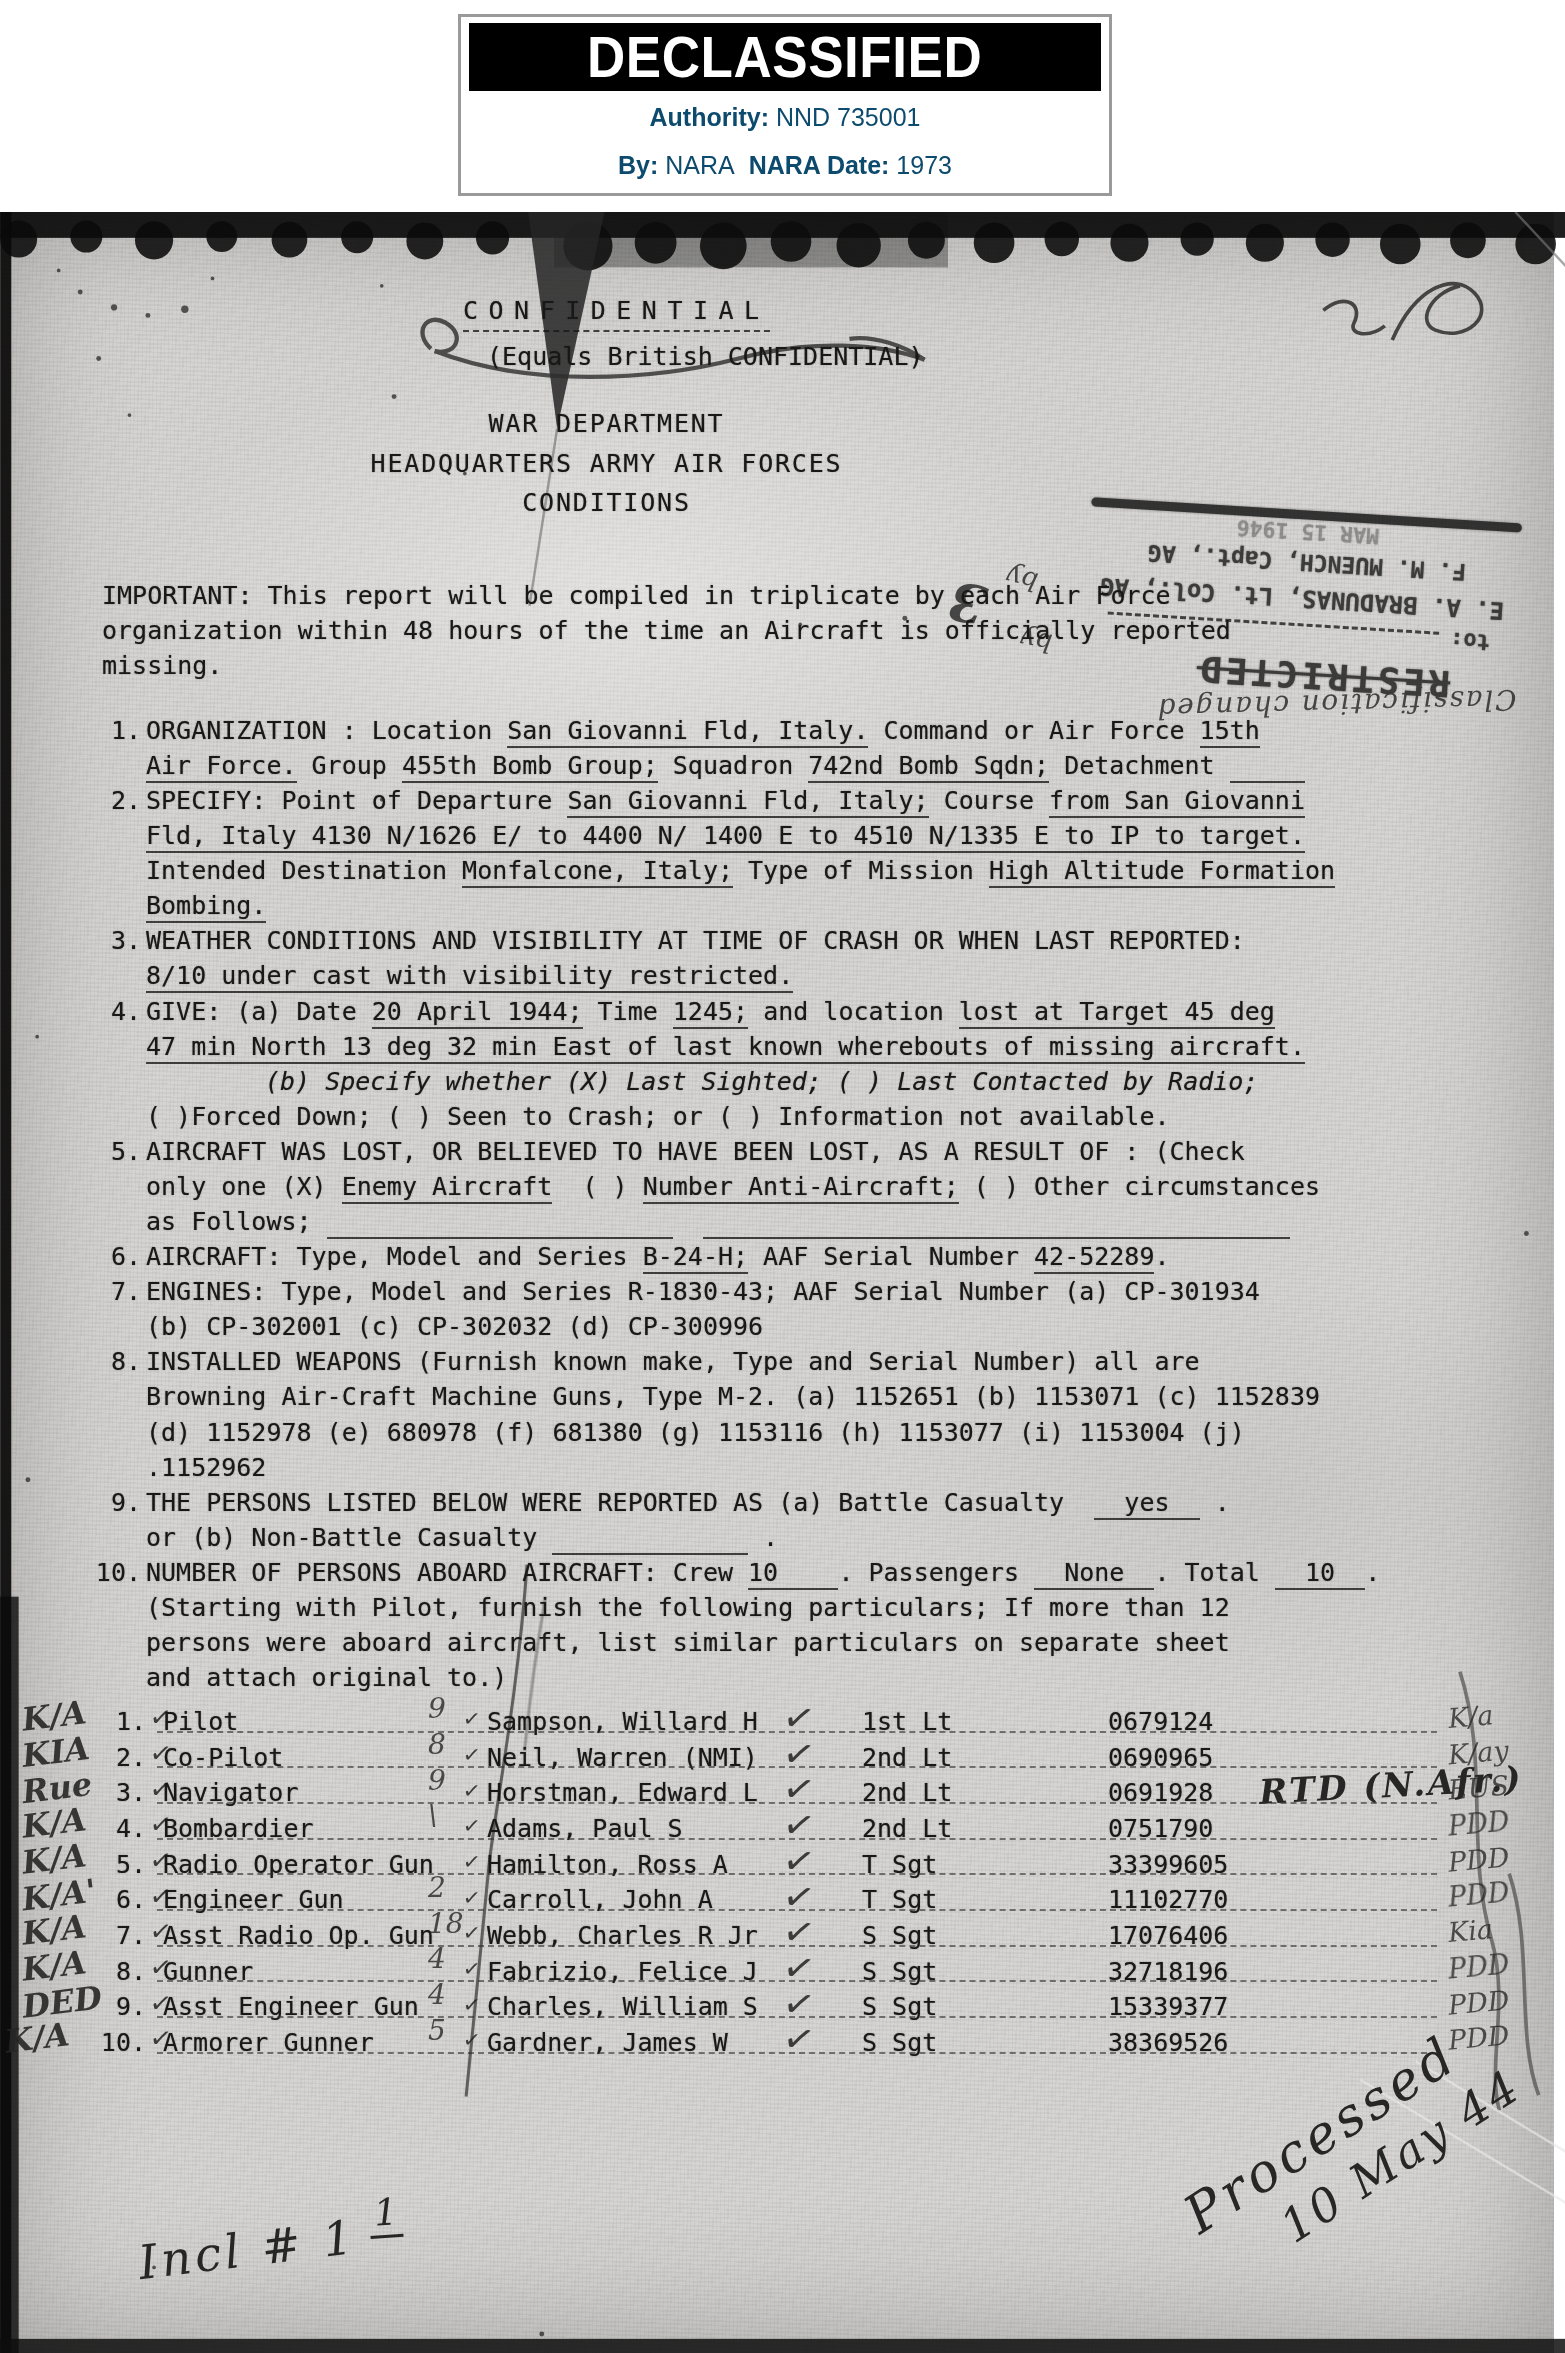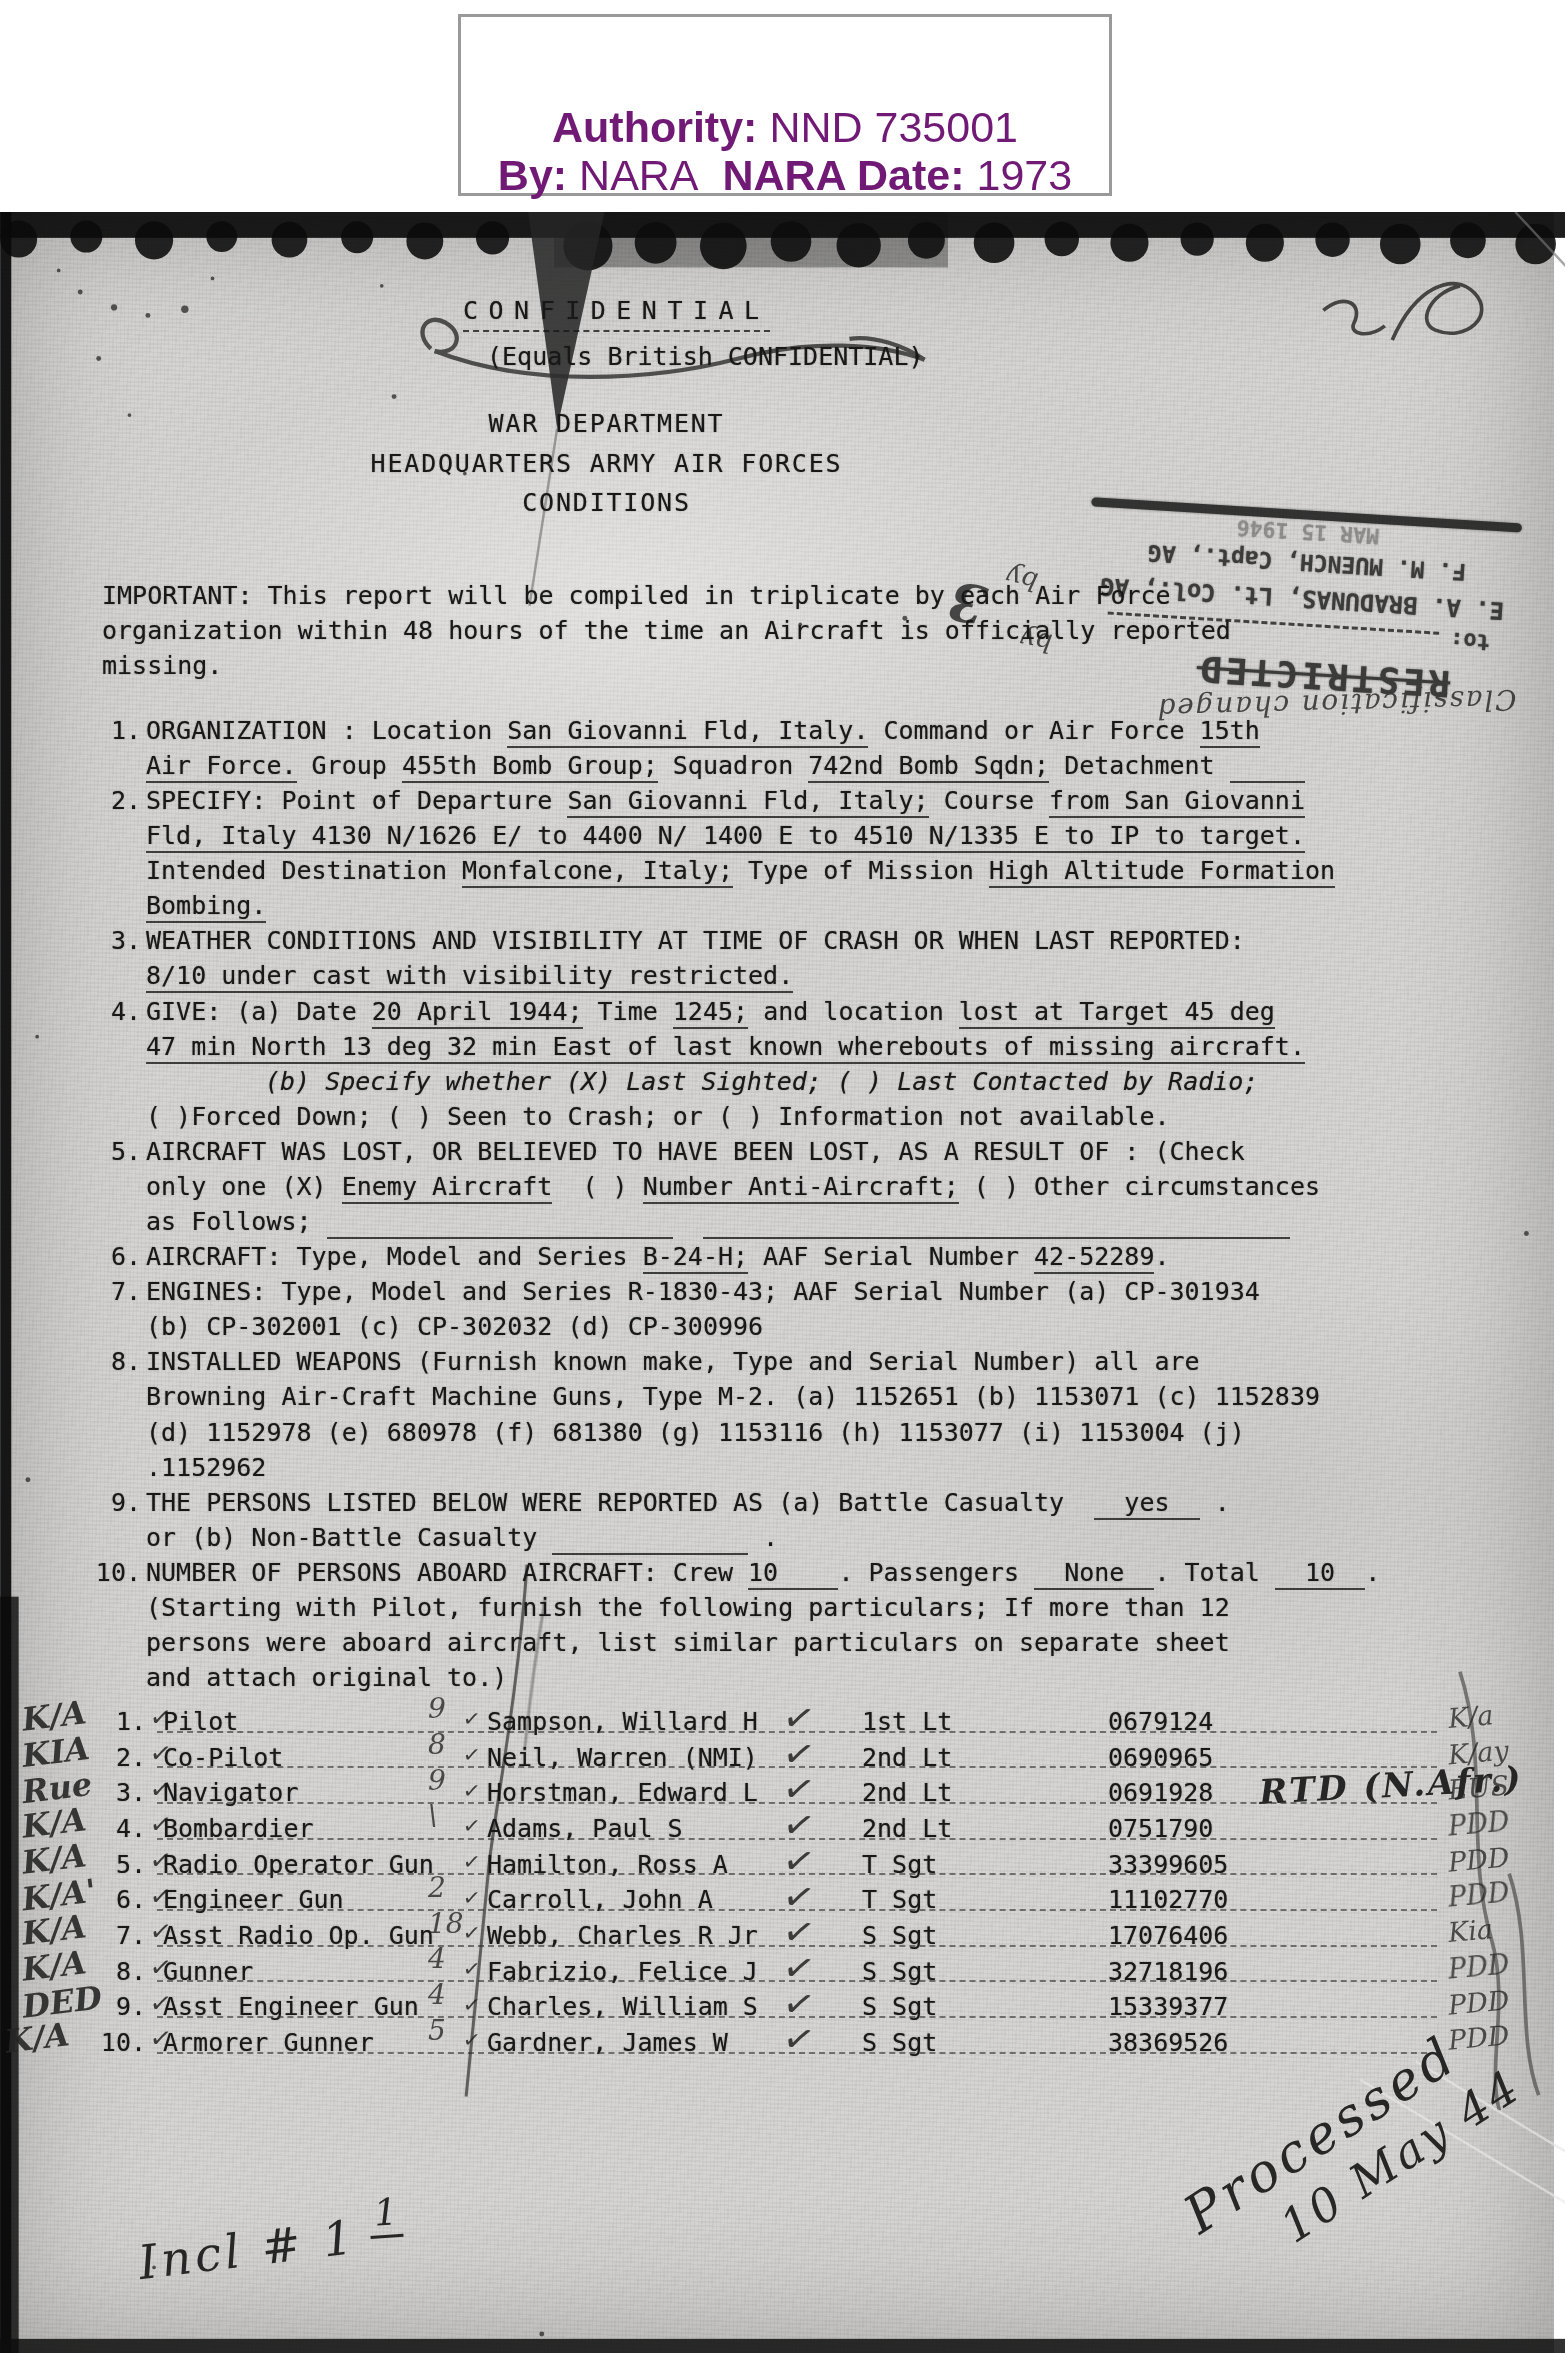--- a/index.html
+++ b/index.html
@@ -3,21 +3,21 @@
 <meta charset="utf-8">
 <style>
   html,body{margin:0;padding:0;background:#ffffff;}
   .page{position:relative;width:1566px;height:2354px;background:#ffffff;overflow:hidden;
         font-family:"Liberation Sans",sans-serif;}
   .abs{position:absolute;}
   
   .decl{left:458px;top:13.5px;width:654px;height:182px;background:#fff;border:3.1px solid #9a9a9a;box-sizing:border-box;}
   .decl-bar{position:absolute;left:8px;top:6.8px;right:8px;height:68px;background:#000;display:flex;align-items:center;justify-content:center;}
   .decl-title{color:#fff;font-weight:bold;font-size:57px;letter-spacing:0.6px;transform:scaleX(0.93);white-space:nowrap;}
-  .decl-line{position:absolute;left:0;width:100%;text-align:center;color:#701a75;font-size:43px;white-space:nowrap;}
+  .decl-line{position:absolute;left:0;width:100%;text-align:center;color:#0c4a6e;font-size:25px;white-space:nowrap;}
   .decl-auth{top:86px;}
   .decl-by{top:134px;}
   .b{font-weight:bold;}
   
   .scan{left:0;top:212px;width:1554px;height:2141px;
         background:
           radial-gradient(800px 431px at 40% 18%, rgba(255,255,255,.35), rgba(255,255,255,0) 60%),
           radial-gradient(554px 308px at 82% 60%, rgba(120,120,120,.10), rgba(0,0,0,0) 70%),
           repeating-linear-gradient(2deg, rgba(110,110,110,.06) 0 1.8px, rgba(255,255,255,.05) 1.8px 4.3px),
           repeating-linear-gradient(91deg, rgba(90,90,90,.05) 0 1.2px, rgba(230,230,230,.06) 1.2px 3.7px),
@@ -36,20 +36,23 @@
   .stampRot{left:933px;top:276px;width:596px;height:217px;transform:rotate(183.5deg);opacity:.82;}
   .stampRot .typedS{font-family:"DejaVu Sans Mono","Liberation Mono",monospace;font-weight:bold;color:#1c1c1c;
                     text-shadow:0 0 1.8px rgba(20,20,20,.7);white-space:nowrap;}
 </style>
 </head>
 <body>
 
 <div class="page">
 
   <div class="abs decl">
+    <div class="decl-bar">
+      <div class="decl-title">DECLASSIFIED</div>
+    </div>
     <div class="decl-line decl-auth"><span class="b">Authority:</span> <span>NND 735001</span></div>
     <div class="decl-line decl-by"><span class="b">By:</span> <span>NARA</span>&nbsp;&nbsp;<span class="b">NARA Date:</span> <span>1973</span></div>
   </div>
 
   <div class="abs scan">
 
     <svg class="scan-svg" width="1566" height="2141" viewBox="0 0 2544 3479">
 
       <rect x="0" y="0" width="2544" height="42" fill="#0b0b0b" opacity="0.92"></rect>
       <g fill="#0b0b0b" opacity="0.88">

